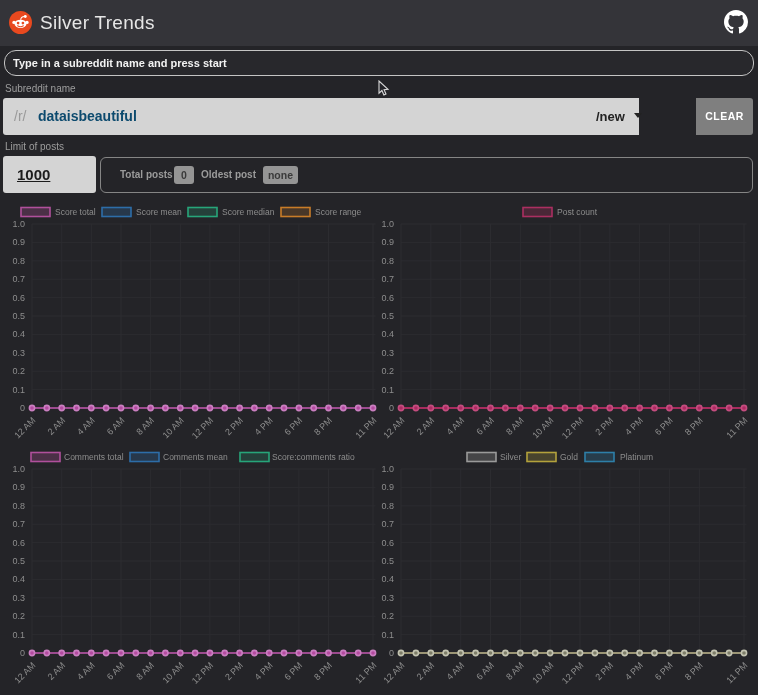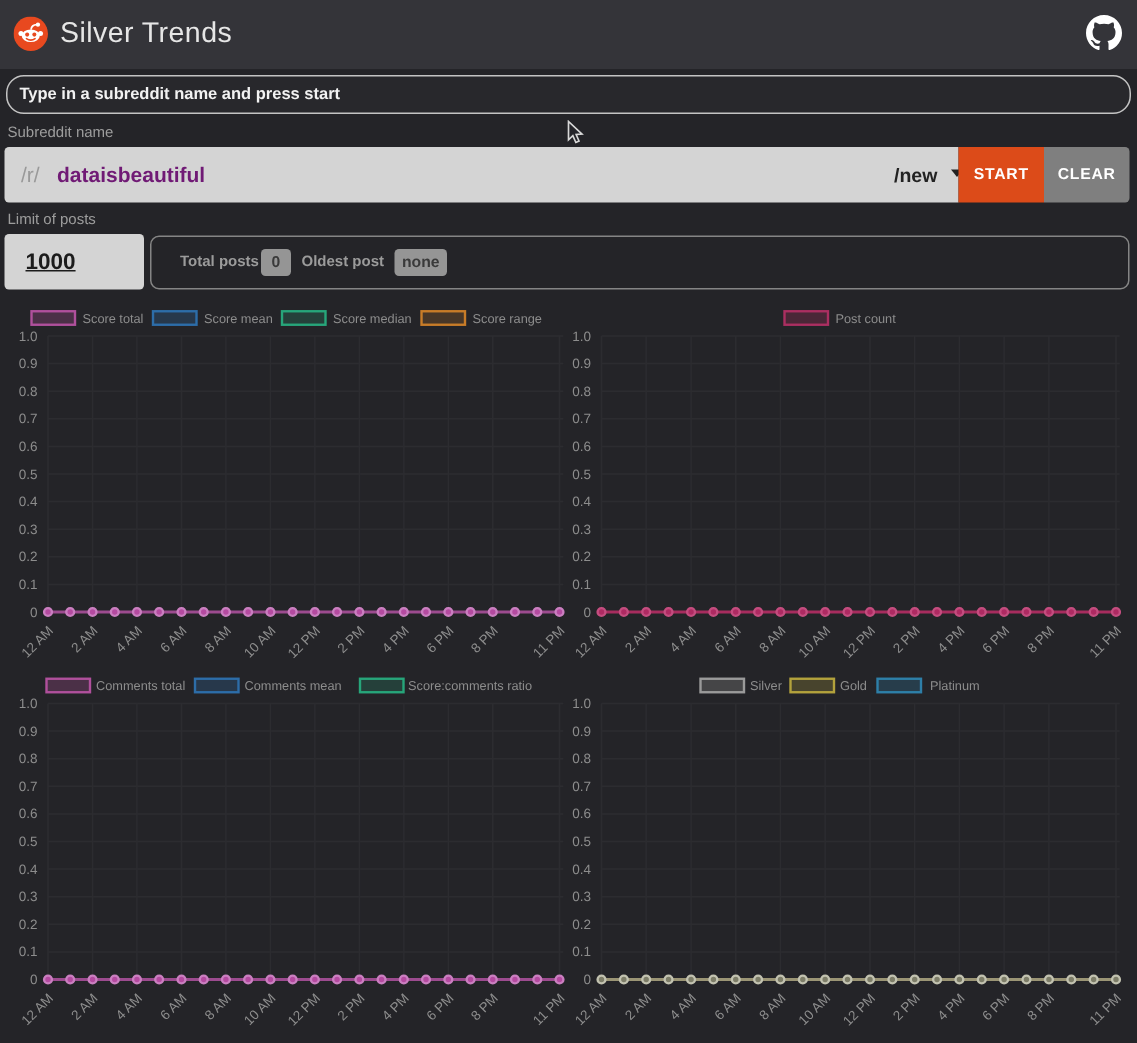--- a/index.html
+++ b/index.html
@@ -6,21 +6,21 @@
   font-family:"Liberation Sans", sans-serif; }
 #header { position:absolute; left:0; top:0; width:758px; height:46px; background:#343439; }
 #header .title { position:absolute; left:40px; top:12px; font-size:19px; color:#e6e6e6; letter-spacing:0.3px; }
 #search { position:absolute; left:4px; top:50px; width:750px; height:26px;
   border:1px solid #c4c4c4; border-radius:12px; background:#28282c; }
 #search span { position:absolute; left:8px; top:6px; font-size:11px; font-weight:700; color:#f2f2f2; }
 .lbl { position:absolute; font-size:10px; color:#9d9d9d; }
 #srrow { position:absolute; left:3px; top:98px; width:750px; height:37px; }
 #srinput { position:absolute; left:0; top:0; width:636px; height:37px; background:#d4d4d4; border-radius:3px 0 0 3px; }
 #srinput .r { position:absolute; left:11px; top:10px; font-size:14px; color:#999; }
-#srinput .name { position:absolute; left:35px; top:10px; font-size:14px; font-weight:600; color:#701a75; }
+#srinput .name { position:absolute; left:35px; top:10px; font-size:14px; font-weight:600; color:#0c4a6e; }
 #newsel { position:absolute; left:593px; top:11px; font-size:13px; font-weight:600; color:#222; }
 #newsel .arrow { position:absolute; left:38px; top:4px; width:0; height:0;
   border-left:4px solid transparent; border-right:4px solid transparent; border-top:5px solid #222; }
 #startbtn { position:absolute; left:636px; top:0; width:57px; height:37px; background:#dc4b19;
   color:#fff; font-size:10.5px; font-weight:700; text-align:center; line-height:37px; letter-spacing:0.5px; }
 #clearbtn { position:absolute; left:693px; top:0; width:57px; height:37px; background:#7f7f7f;
   color:#fff; font-size:10.5px; font-weight:700; text-align:center; line-height:37px; letter-spacing:0.5px;
   border-radius:0 3px 3px 0; }
 #limitinput { position:absolute; left:3px; top:156px; width:93px; height:37px; background:#d4d4d4; border-radius:3px; }
 #limitinput span { position:absolute; left:14px; top:10px; font-size:15px; font-weight:600; color:#1c1c1c;text-decoration:underline; }
@@ -55,21 +55,20 @@
 <div id="search">
     <span>Type in a subreddit name and press start</span>
   </div>
 <div class="lbl" style="left:5px;top:83px">Subreddit name</div>
 <div id="srrow">
 <div id="srinput">
       <span class="r">/r/</span>
       <span class="name">dataisbeautiful</span>
 <span id="newsel">/new<span class="arrow"></span></span>
     </div>
-<div id="startbtn">START</div>
     <div id="clearbtn">CLEAR</div>
   </div>
 <div class="lbl" style="left:5px;top:141px">Limit of posts</div>
 <div id="limitinput">
     <span>1000</span>
   </div>
 <div id="panel">
 <span class="t" style="left:19px">Total posts</span>
 <span class="badge" style="left:73px;width:20px">0</span>
 <span class="t" style="left:100px">Oldest post</span>

